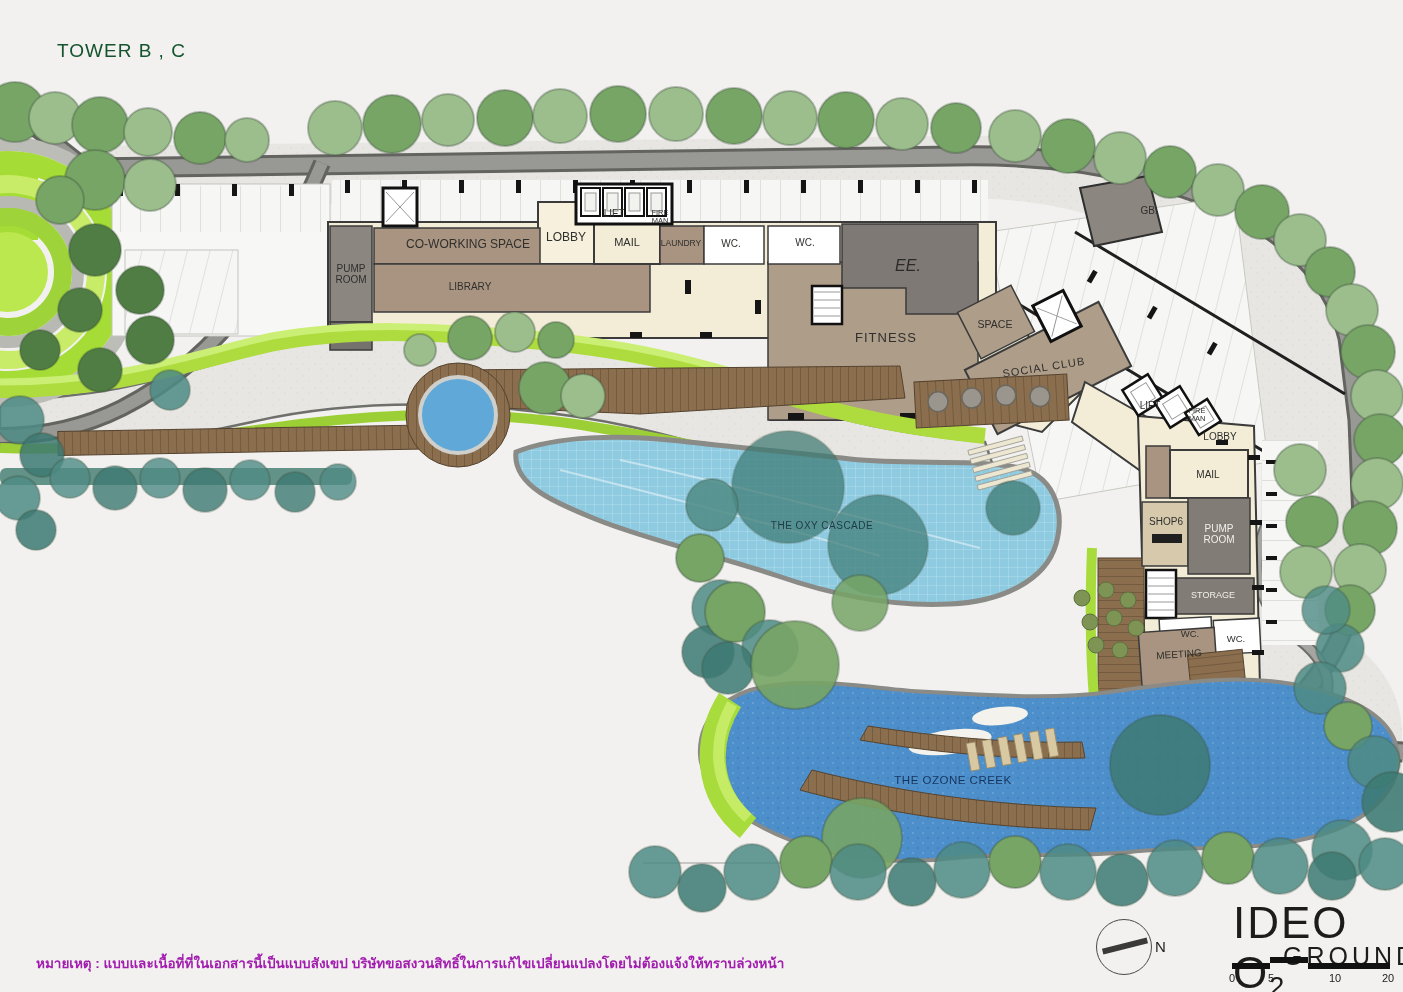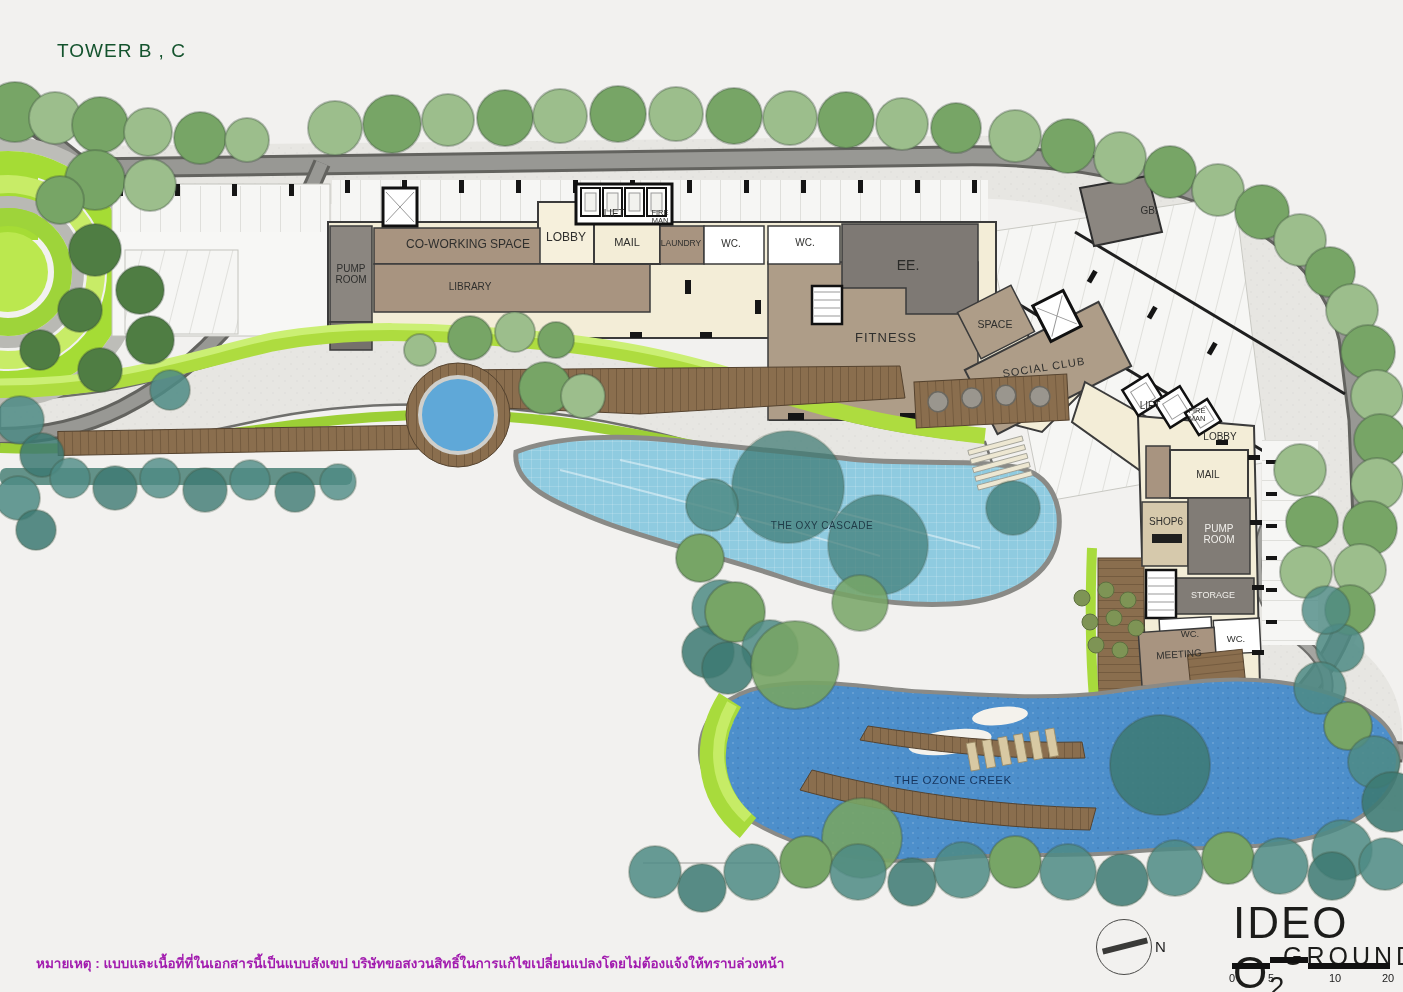--- a/index.html
+++ b/index.html
@@ -423,21 +423,21 @@
 <div class="lbl wrap" style="left:351px;top:275px;width:44px;font-size:10px;">PUMP ROOM</div>
 <div class="lbl" style="left:468px;top:244px;font-size:12px;">CO-WORKING SPACE</div>
 <div class="lbl" style="left:470px;top:287px;font-size:10px;">LIBRARY</div>
 <div class="lbl" style="left:566px;top:237px;font-size:12px;">LOBBY</div>
 <div class="lbl" style="left:614px;top:214px;font-size:10px;">LIFT</div>
 <div class="lbl wrap" style="left:660px;top:217px;width:28px;font-size:7.5px;">FIRE MAN</div>
 <div class="lbl" style="left:627px;top:243px;font-size:11px;">MAIL</div>
 <div class="lbl" style="left:681px;top:244px;font-size:8.5px;">LAUNDRY</div>
 <div class="lbl" style="left:731px;top:244px;font-size:10px;">WC.</div>
 <div class="lbl" style="left:805px;top:243px;font-size:10px;">WC.</div>
-<div class="lbl" style="left:908px;top:266px;font-size:14px;color:#2a2a28;">EE.</div>
+<div class="lbl" style="left:908px;top:266px;font-size:16px;color:#2a2a28;font-style:italic;">EE.</div>
 <div class="lbl" style="left:886px;top:338px;font-size:13px;letter-spacing:1px;">FITNESS</div>
 <div class="lbl" style="left:995px;top:325px;font-size:10.5px;">SPACE</div>
 <div class="lbl" style="left:1044px;top:368px;font-size:11px;letter-spacing:1px;transform:translate(-50%,-50%) rotate(-9deg);">SOCIAL CLUB</div>
 <div class="lbl" style="left:1149px;top:211px;font-size:10px;">GB.</div>
 <div class="lbl" style="left:1150px;top:406px;font-size:10px;">LIFT</div>
 <div class="lbl wrap" style="left:1197px;top:415px;width:30px;font-size:7.5px;">FIRE MAN</div>
 <div class="lbl" style="left:1220px;top:437px;font-size:10px;">LOBBY</div>
 <div class="lbl" style="left:1208px;top:475px;font-size:10px;">MAIL</div>
 <div class="lbl" style="left:1166px;top:522px;font-size:10px;text-align:right;">SHOP6</div>
 <div class="lbl wrap" style="left:1219px;top:535px;width:46px;font-size:10px;color:#f2f0ec;">PUMP ROOM</div>

